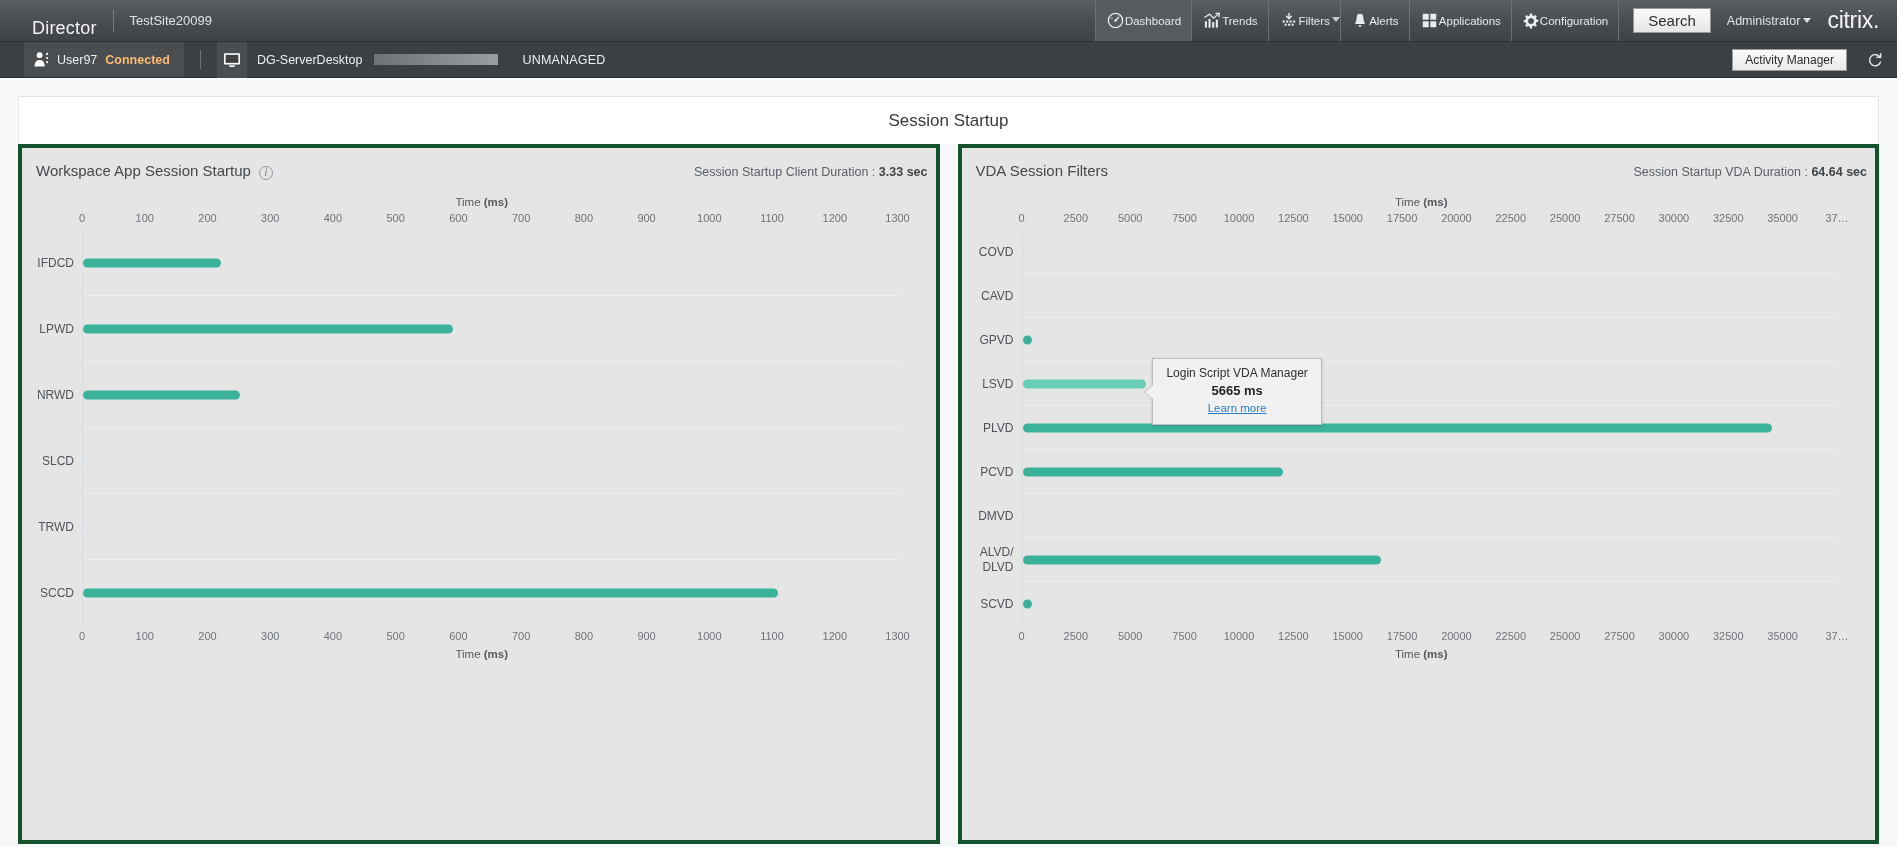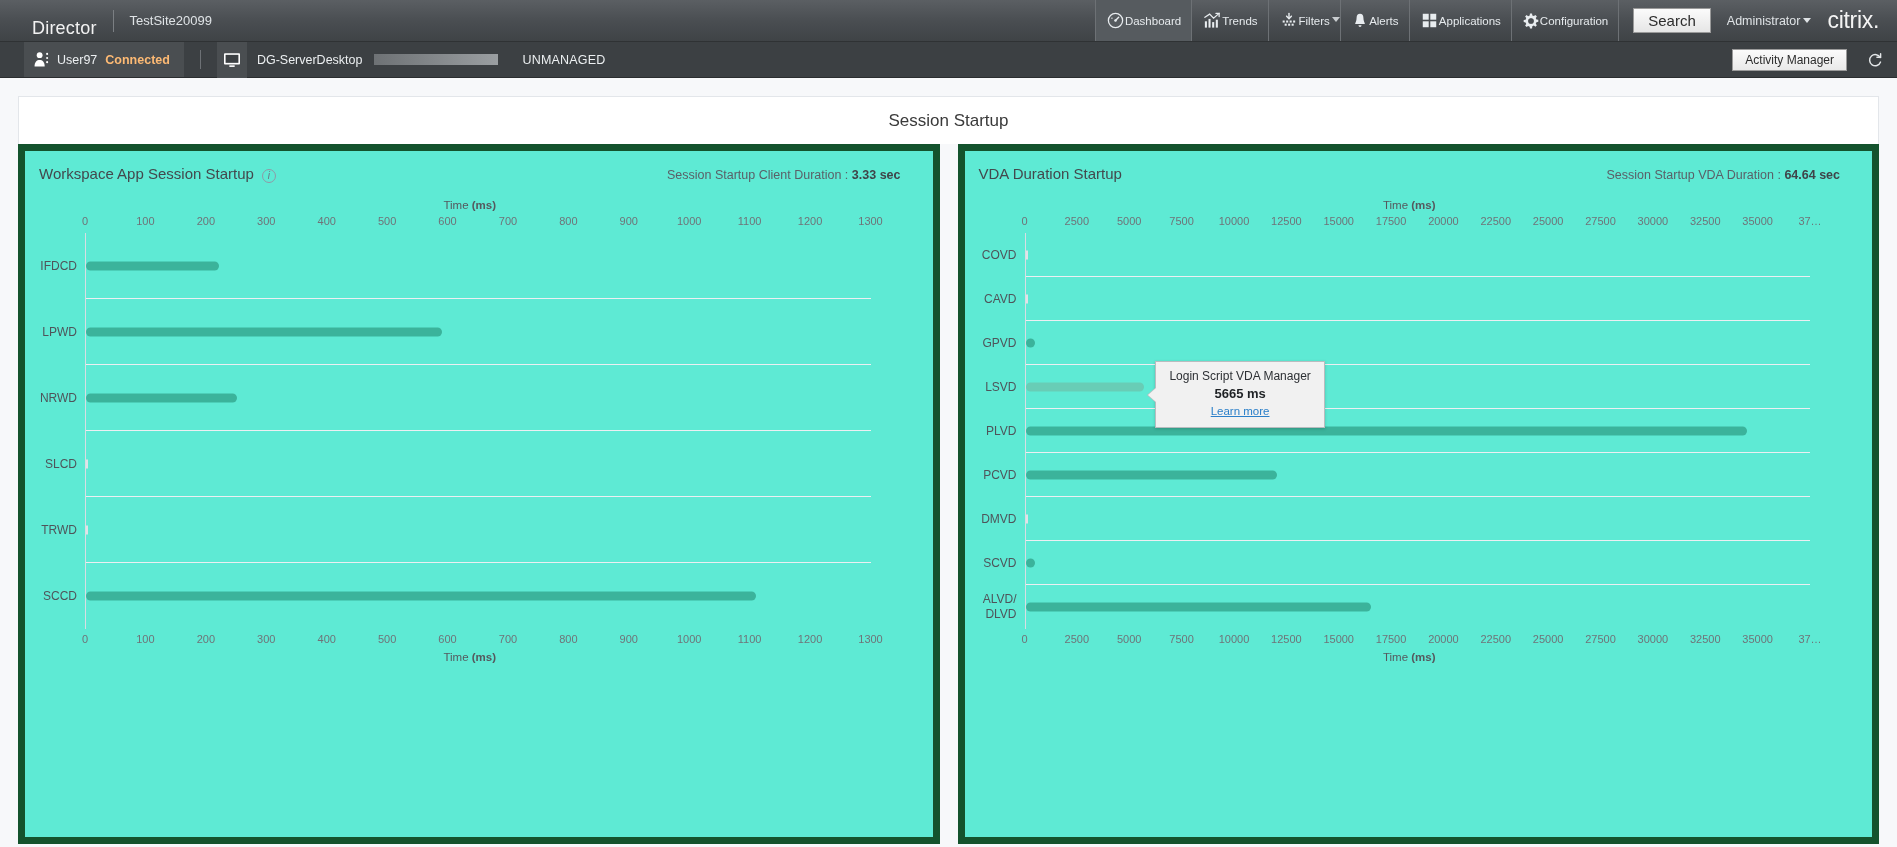--- a/index.html
+++ b/index.html
@@ -165,25 +165,25 @@
     display: flex; align-items: center; justify-content: center;
   }
   .page-title { font-size: 17px; color: #3a3a3a; }
 
   .panels {
     display: flex;
     gap: 18px;
     height: 700px;
   }
   .panel {
-    background: #5eead4;
-    border: 7px solid #14532d;
+    background: #e5e5e5;
+    border: 4px solid #14532d;
     flex: 1 1 0;
     position: relative;
-    padding: 14px 32px 0 14px;
+    padding: 14px 8px 0 14px;
   }
   .panel-header {
     display: flex; align-items: baseline;
     height: 26px;
   }
   .panel-title {
     font-size: 15px; color: #43484d; font-weight: 400;
   }
   .info-icon {
     margin-left: 8px;
@@ -525,21 +525,21 @@
             <span class="tick-label" style="left: 100%;">1300</span>
           </div>
         <div class="axis-caption">
           <span>Time </span><b>(ms)</b>
         </div>
       </div>
     </div>
 
     <div class="panel">
       <div class="panel-header">
-        <span class="panel-title">VDA Duration Startup</span>
+        <span class="panel-title">VDA Session Filters</span>
         <span class="panel-duration">
           <span>Session Startup VDA Duration : </span><b>64.64 sec</b>
         </span>
       </div>
 
       <div class="chart-area">
         <div class="axis-caption">
           <span>Time </span><b>(ms)</b>
         </div>
         <div class="ticks-row" id="r-ticks-top" style="margin-left: 46px; margin-right: 30px;">
@@ -584,27 +584,27 @@
               </div>
               <div class="plot-row" style="height: 44px;">
                 <span class="row-label">PCVD</span>
                 <div class="bar" style="width: 32%; background: rgb(59, 179, 155);"></div>
               </div>
               <div class="plot-row" style="height: 44px;">
                 <span class="row-label">DMVD</span>
                 <div class="bar zero"></div>
               </div>
               <div class="plot-row" style="height: 44px;">
-                <span class="row-label">SCVD</span>
-                <div class="bar" style="width: 1.2%; background: rgb(59, 179, 155);"></div>
-              </div>
-              <div class="plot-row" style="height: 44px;">
                 <span class="row-label">ALVD/
 DLVD</span>
                 <div class="bar" style="width: 44%; background: rgb(59, 179, 155);"></div>
+              </div>
+              <div class="plot-row" style="height: 44px;">
+                <span class="row-label">SCVD</span>
+                <div class="bar" style="width: 1.2%; background: rgb(59, 179, 155);"></div>
               </div>
             </div>
           <div class="tooltip" id="r-tooltip" style="left: 176.893px; top: 128px;">
             <div class="tooltip-arrow"></div>
             <div class="tooltip-title">Login Script VDA Manager</div>
             <div class="tooltip-value">5665 ms</div>
             <a class="tooltip-link">Learn more</a>
           </div>
         </div>
         <div class="ticks-row" id="r-ticks-bottom" style="margin-left: 46px; margin-right: 30px;">

